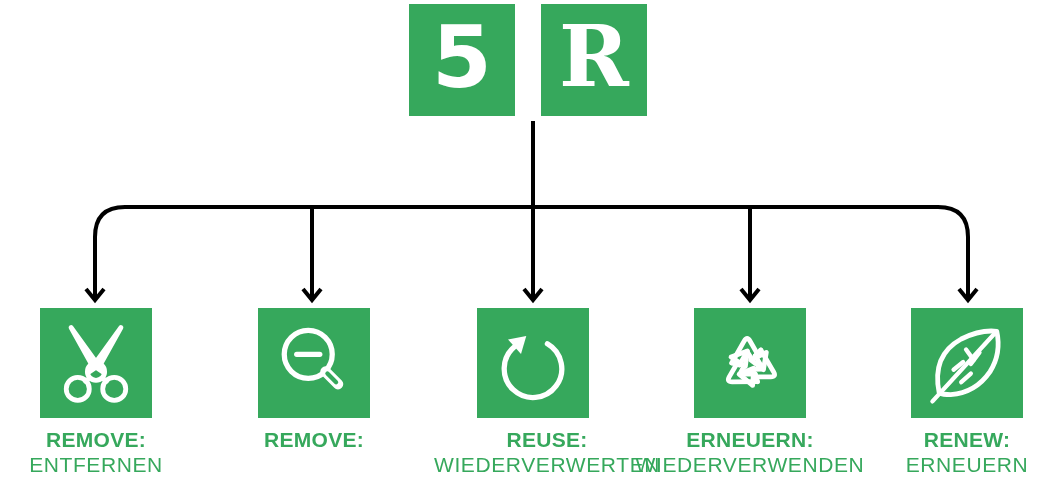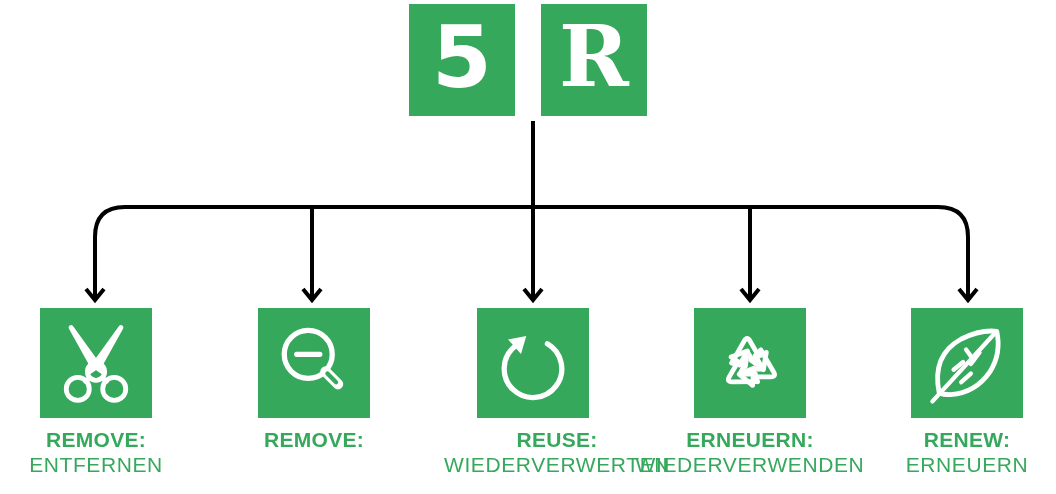--- a/index.html
+++ b/index.html
@@ -86,21 +86,21 @@
   <div class="label" style="left:184px">
     <div class="en">REMOVE:</div>
   </div>
 
   <div class="item-box" style="left:477px">
     <svg width="96" height="96" viewBox="0 0 100 100">
       <path d="M65,30 A30,30 0 1 1 30.7,33" stroke="#ffffff" stroke-width="5.5" fill="none" stroke-linecap="round"></path>
       <polygon points="43,22 37.5,40.5 24,25.5" fill="#ffffff"></polygon>
     </svg>
   </div>
-  <div class="label" style="left:427px">
+  <div class="label" style="left:417px">
     <div class="en">REUSE:</div>
     <div class="de">WIEDERVERWERTEN</div>
   </div>
 
   <div class="item-box" style="left:694px">
     <svg width="96" height="96" viewBox="0 0 100 100">
       <g stroke="#ffffff" stroke-width="5" fill="none" stroke-linejoin="round" stroke-linecap="round">
         <g>
           <path d="M31,50 L44,27 Q47,22 50,27 L58,41"></path>
           <path d="M39,52 L47,38 L52,46"></path>

